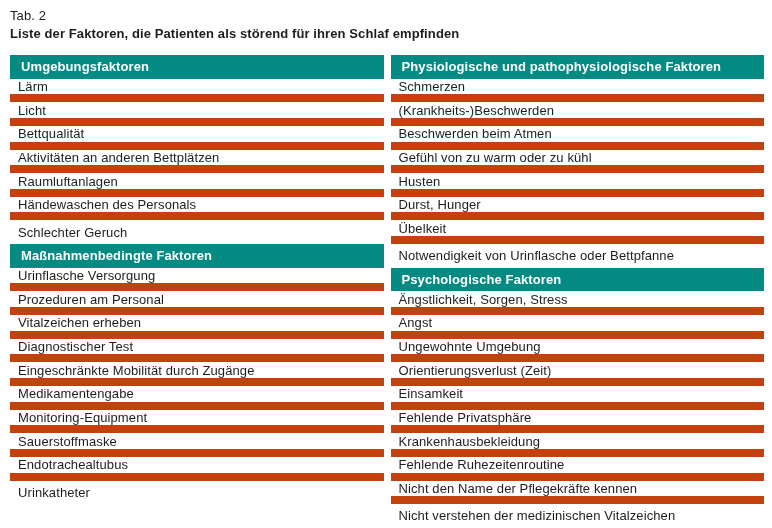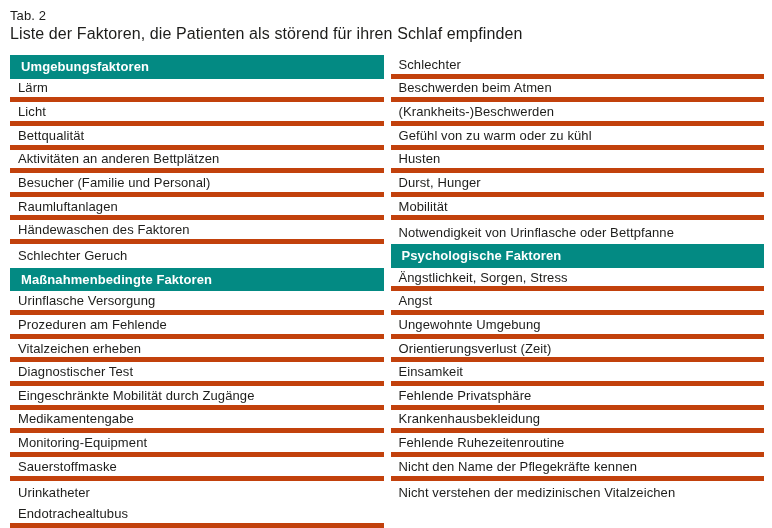--- a/index.html
+++ b/index.html
@@ -11,40 +11,40 @@
     overflow: hidden;
   }
   .page { position: relative; width: 772px; height: 528px; padding-left: 36px; }
 
   .caption { position: absolute; left: 10px; top: 7px; }
   .caption .tab-label {
     font-size: 13px; font-weight: 400; line-height: 18px;
     letter-spacing: 0.1px;
   }
   .caption .tab-title {
-    font-size: 16px; font-weight: 400; line-height: 18px;
+    font-size: 13px; font-weight: 700; line-height: 18px;
     letter-spacing: 0.1px;
   }
 
   .factor-table {
     position: absolute; left: 10px; top: 55px;
     width: 754px; height: 473px;
     display: grid;
     grid-template-columns: 1fr 1fr;
     column-gap: 7px;
   }
   .col { display: flex; flex-direction: column; }
 
   .row {
     height: 23.65px;
     flex: 0 0 23.65px;
     display: flex; align-items: center;
     padding-left: 8px;
     font-size: 13px;
-    border-bottom: 5px solid #c2410c;
+    border-bottom: 8px solid #c2410c;
     letter-spacing: 0.1px;
     white-space: nowrap;
     overflow: hidden;
   }
   .row.header {
     background: #038a83;
     color: #ffffff;
     font-weight: 700;
     border-bottom: none;
     padding-left: 11px;
@@ -72,86 +72,86 @@
         <div class="row">
           <span>Licht</span>
         </div>
         <div class="row">
           <span>Bettqualität</span>
         </div>
         <div class="row">
           <span>Aktivitäten an anderen Bettplätzen</span>
         </div>
         <div class="row">
-          <span>Besucher (Familie und Personal)</span>
-        </div>
-        <div class="row">
           <span>Raumluftanlagen</span>
         </div>
         <div class="row">
-          <span>Händewaschen des Faktoren</span>
+          <span>Händewaschen des Personals</span>
         </div>
         <div class="row no-border">
           <span>Schlechter Geruch</span>
         </div>
         <div class="row header no-border">
           <span>Maßnahmenbedingte Faktoren</span>
         </div>
         <div class="row">
           <span>Urinflasche Versorgung</span>
         </div>
         <div class="row">
-          <span>Prozeduren am Fehlende</span>
+          <span>Prozeduren am Personal</span>
         </div>
         <div class="row">
           <span>Vitalzeichen erheben</span>
         </div>
         <div class="row">
           <span>Diagnostischer Test</span>
         </div>
         <div class="row">
           <span>Eingeschränkte Mobilität durch Zugänge</span>
         </div>
         <div class="row">
           <span>Medikamentengabe</span>
         </div>
         <div class="row">
           <span>Monitoring-Equipment</span>
         </div>
         <div class="row">
           <span>Sauerstoffmaske</span>
         </div>
+        <div class="row">
+          <span>Endotrachealtubus</span>
+        </div>
         <div class="row no-border">
           <span>Urinkatheter</span>
         </div>
-        <div class="row">
-          <span>Endotrachealtubus</span>
-        </div>
       </div>
       <div class="col">
+        <div class="row header no-border">
+          <span>Physiologische und pathophysiologische Faktoren</span>
+        </div>
         <div class="row">
-          <span>Schlechter</span>
+          <span>Schmerzen</span>
+        </div>
+        <div class="row">
+          <span>(Krankheits-)Beschwerden</span>
         </div>
         <div class="row">
           <span>Beschwerden beim Atmen</span>
-        </div>
-        <div class="row">
-          <span>(Krankheits-)Beschwerden</span>
         </div>
         <div class="row">
           <span>Gefühl von zu warm oder zu kühl</span>
         </div>
         <div class="row">
           <span>Husten</span>
         </div>
         <div class="row">
           <span>Durst, Hunger</span>
         </div>
         <div class="row">
-          <span>Mobilität</span>
+          <span>Übelkeit</span>
         </div>
         <div class="row no-border">
           <span>Notwendigkeit von Urinflasche oder Bettpfanne</span>
         </div>
         <div class="row header no-border">
           <span>Psychologische Faktoren</span>
         </div>
         <div class="row">
           <span>Ängstlichkeit, Sorgen, Stress</span>
         </div>

